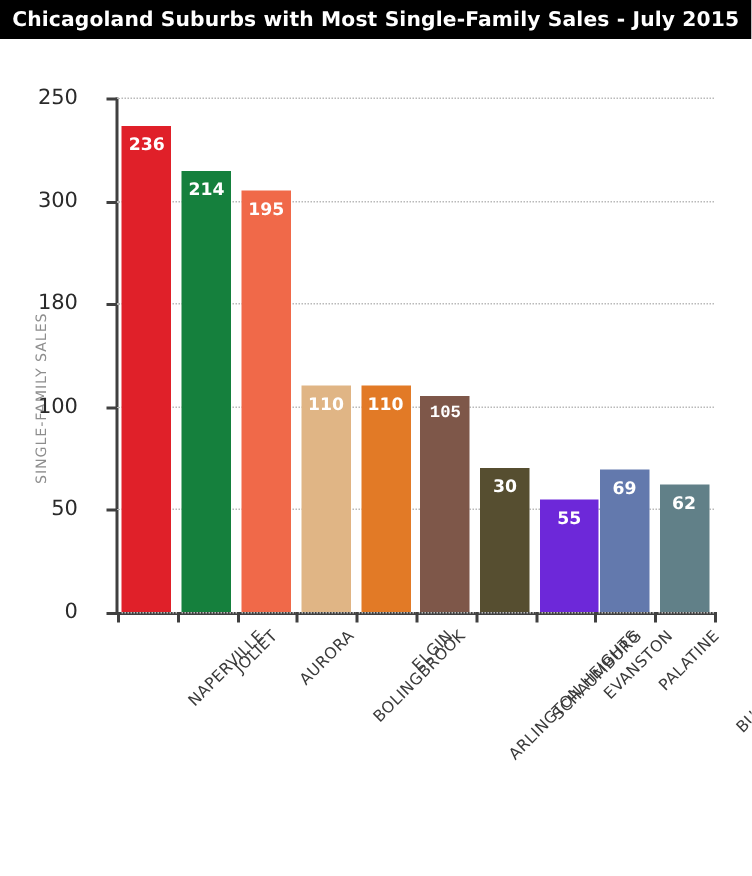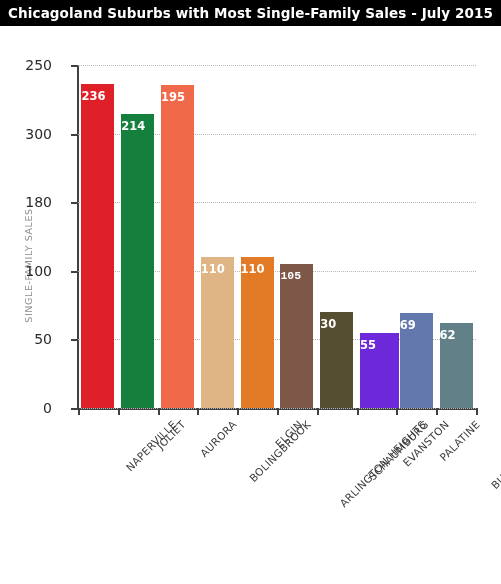--- a/index.html
+++ b/index.html
@@ -127,20 +127,21 @@
 
   .bar {
     position: absolute;
     bottom: 0;
   }
   .bar-value {
     position: absolute;
     top: 5px;
     left: 0;
     width: 100%;
+    text-align: center;
     color: #ffffff;
     font-size: 11.5px;
     font-weight: bold;
   }
 
   .xlabel {
     position: absolute;
     top: 8px;
     transform: rotate(-45deg);
     transform-origin: right top;
@@ -205,21 +206,21 @@
           <div class="ylabel">250</div>
         </div>
       </div>
     <div id="bars">
         <div class="bar" style="left: 3.4px; width: 33px; height: 323.792px; background: rgb(224, 32, 41);">
           <div class="bar-value">236</div>
         </div>
         <div class="bar" style="left: 43.2px; width: 33px; height: 293.608px; background: #15803d;">
           <div class="bar-value">214</div>
         </div>
-        <div class="bar" style="left: 83px; width: 33px; height: 323px; background: rgb(240, 105, 73);">
+        <div class="bar" style="left: 83px; width: 33px; height: 281px; background: rgb(240, 105, 73);">
           <div class="bar-value">195</div>
         </div>
         <div class="bar" style="left: 122.8px; width: 33px; height: 150.92px; background: rgb(224, 181, 133);">
           <div class="bar-value">110</div>
         </div>
         <div class="bar" style="left: 162.6px; width: 33px; height: 150.92px; background: rgb(226, 122, 38);">
           <div class="bar-value">110</div>
         </div>
         <div class="bar" style="left: 202.4px; width: 33px; height: 144.06px; background: rgb(126, 87, 73); font-family: Liberation Mono, monospace;">
           <div class="bar-value">105</div>

